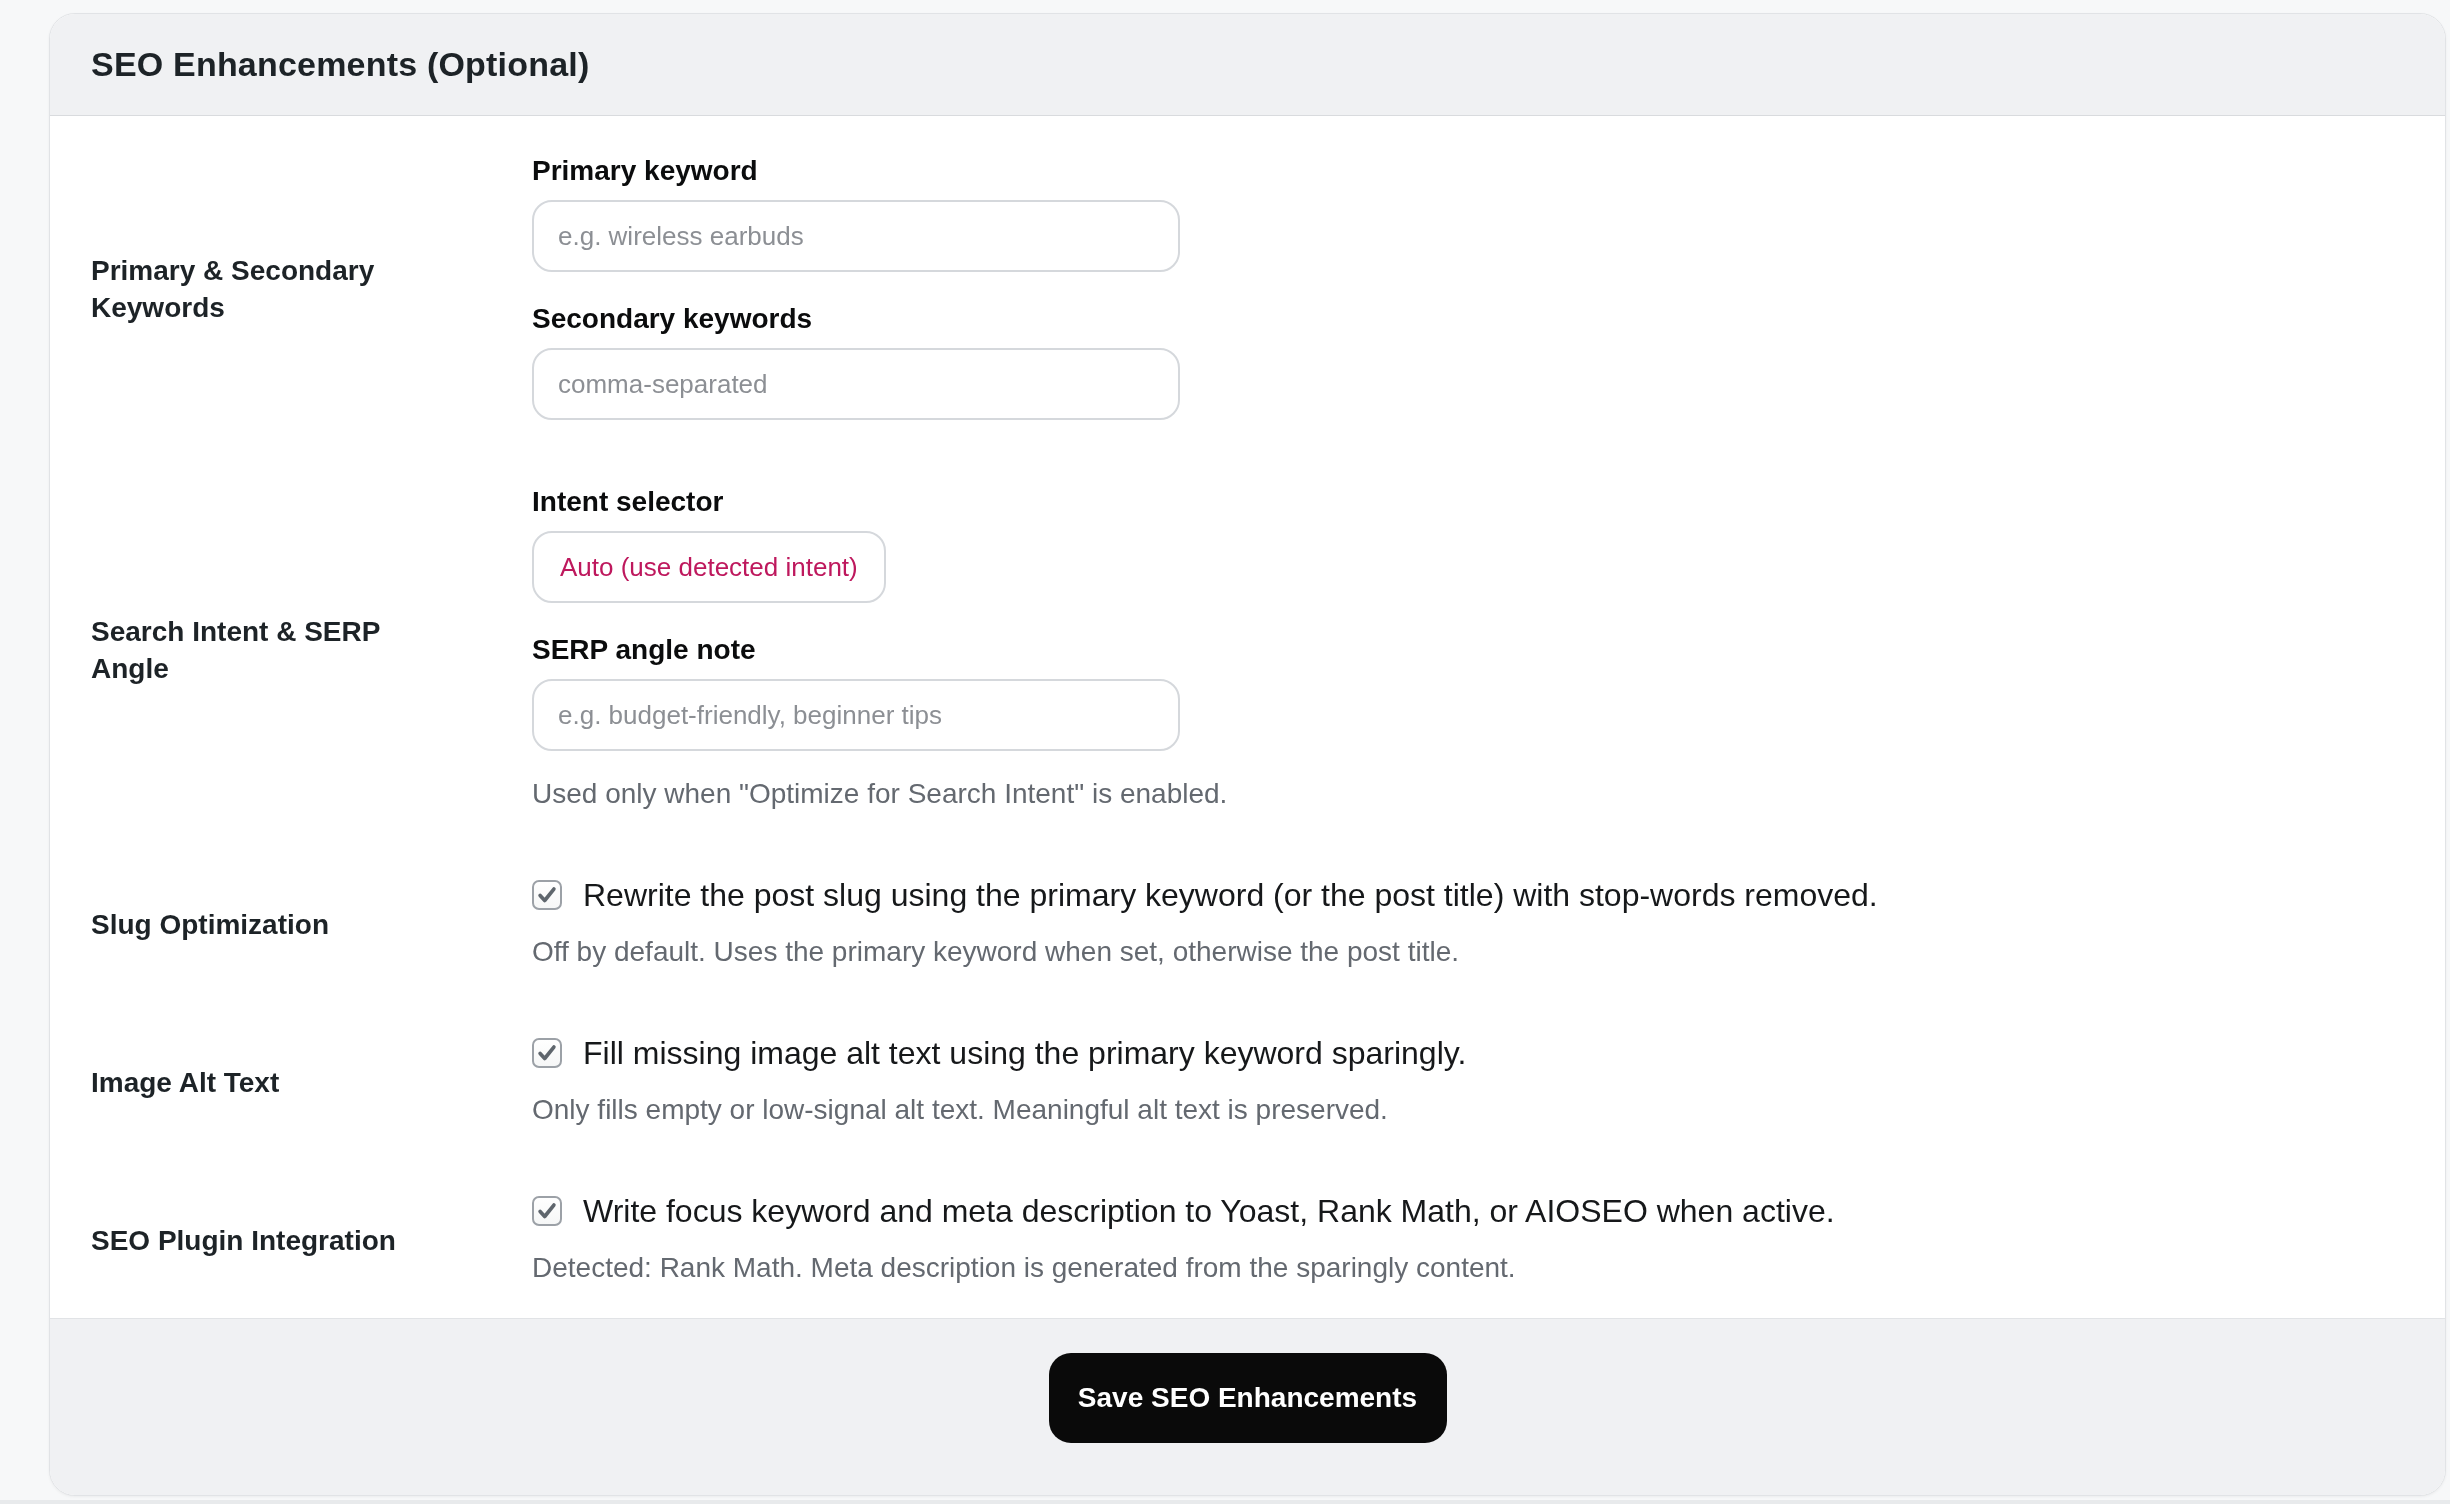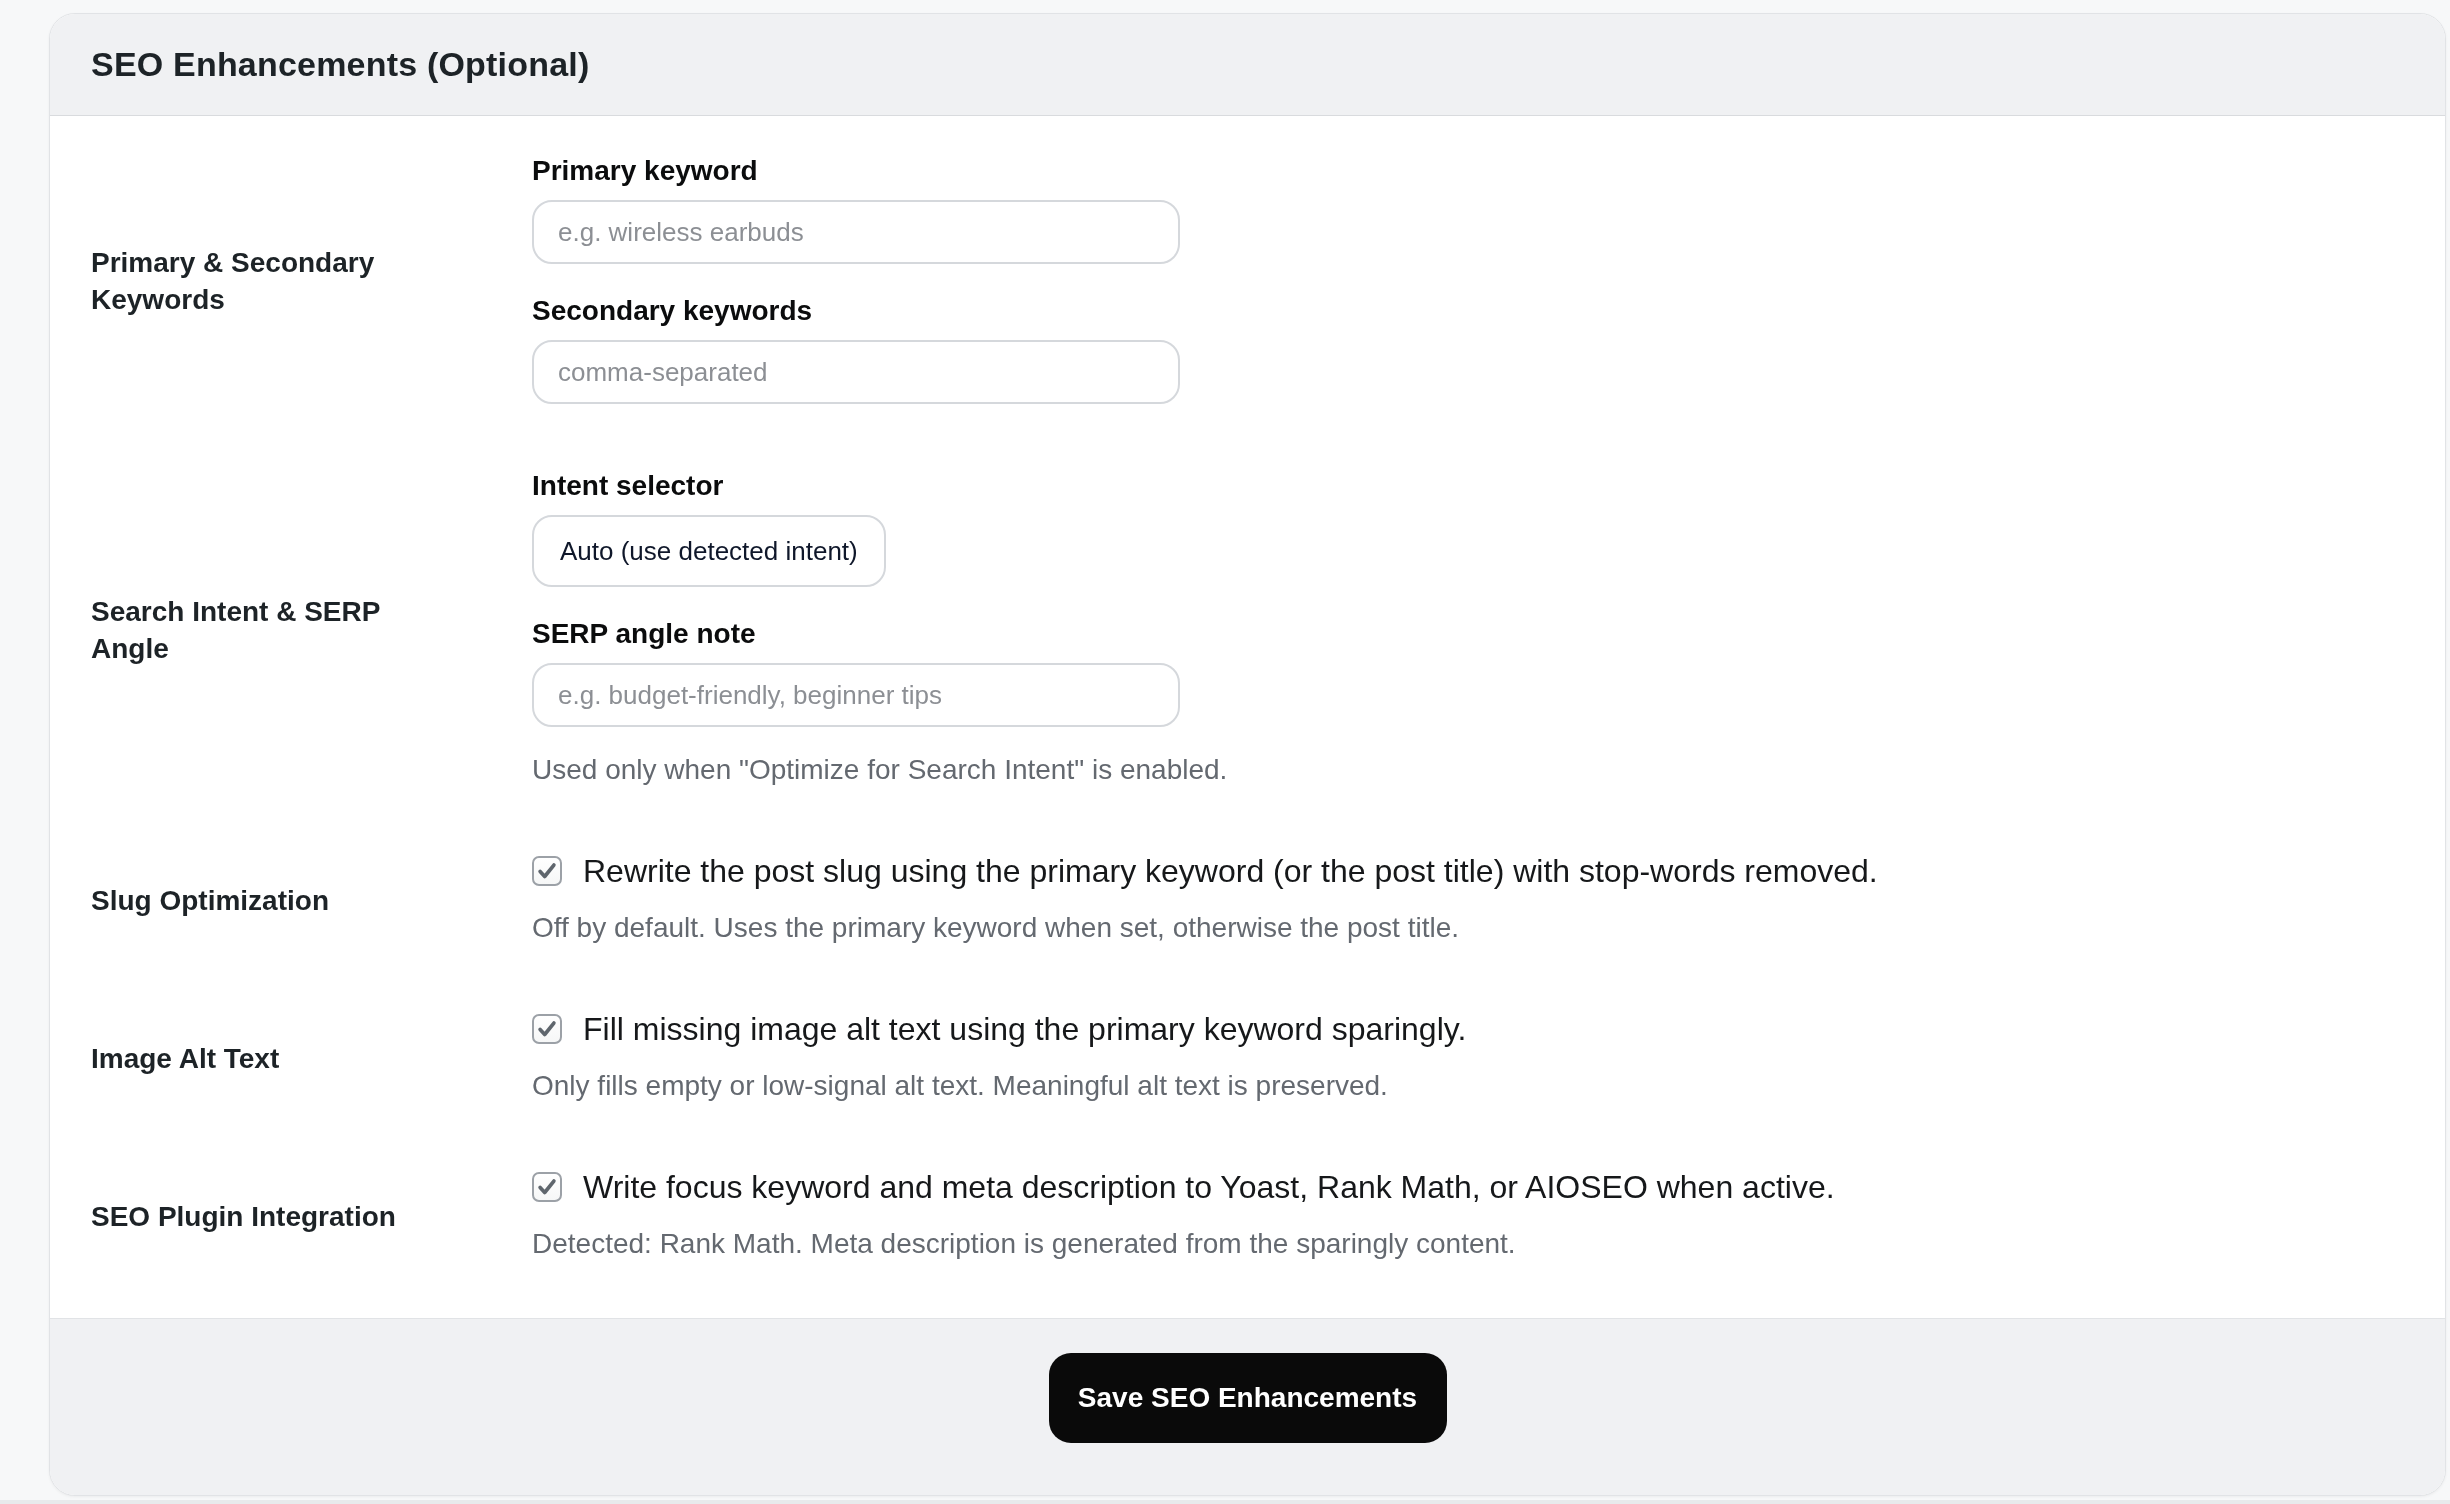--- a/index.html
+++ b/index.html
@@ -82,41 +82,41 @@
   .field-label{
     display:block;
     font-size:28px;
     font-weight:bold;
     color:var(--field-label-text);
     margin-bottom:13px;
   }
   .text-input{
     display:block;
     width:648px;
-    height:64px;
+    height:72px;
     border:2px solid var(--input-border);
     border-radius:20px;
     padding:0 24px;
     font-family:inherit;
     font-size:26px;
     color:#2c3338;
     background:#fff;
     outline:none;
   }
   .text-input::placeholder{color:var(--placeholder-text);opacity:1;}
   .field-gap{margin-top:31px;}
   .select-input{
     display:inline-block;
     height:72px;
     border:2px solid var(--input-border);
     border-radius:20px;
     padding:0 26px;
     font-family:inherit;
     font-size:26px;
-    color:#0f172a;
+    color:#be185d;
     background:#fff;
     -webkit-appearance:none;
     -moz-appearance:none;
     appearance:none;
     outline:none;
   }
   .helper{
     margin-top:26px;
     font-size:28px;
     line-height:34px;

